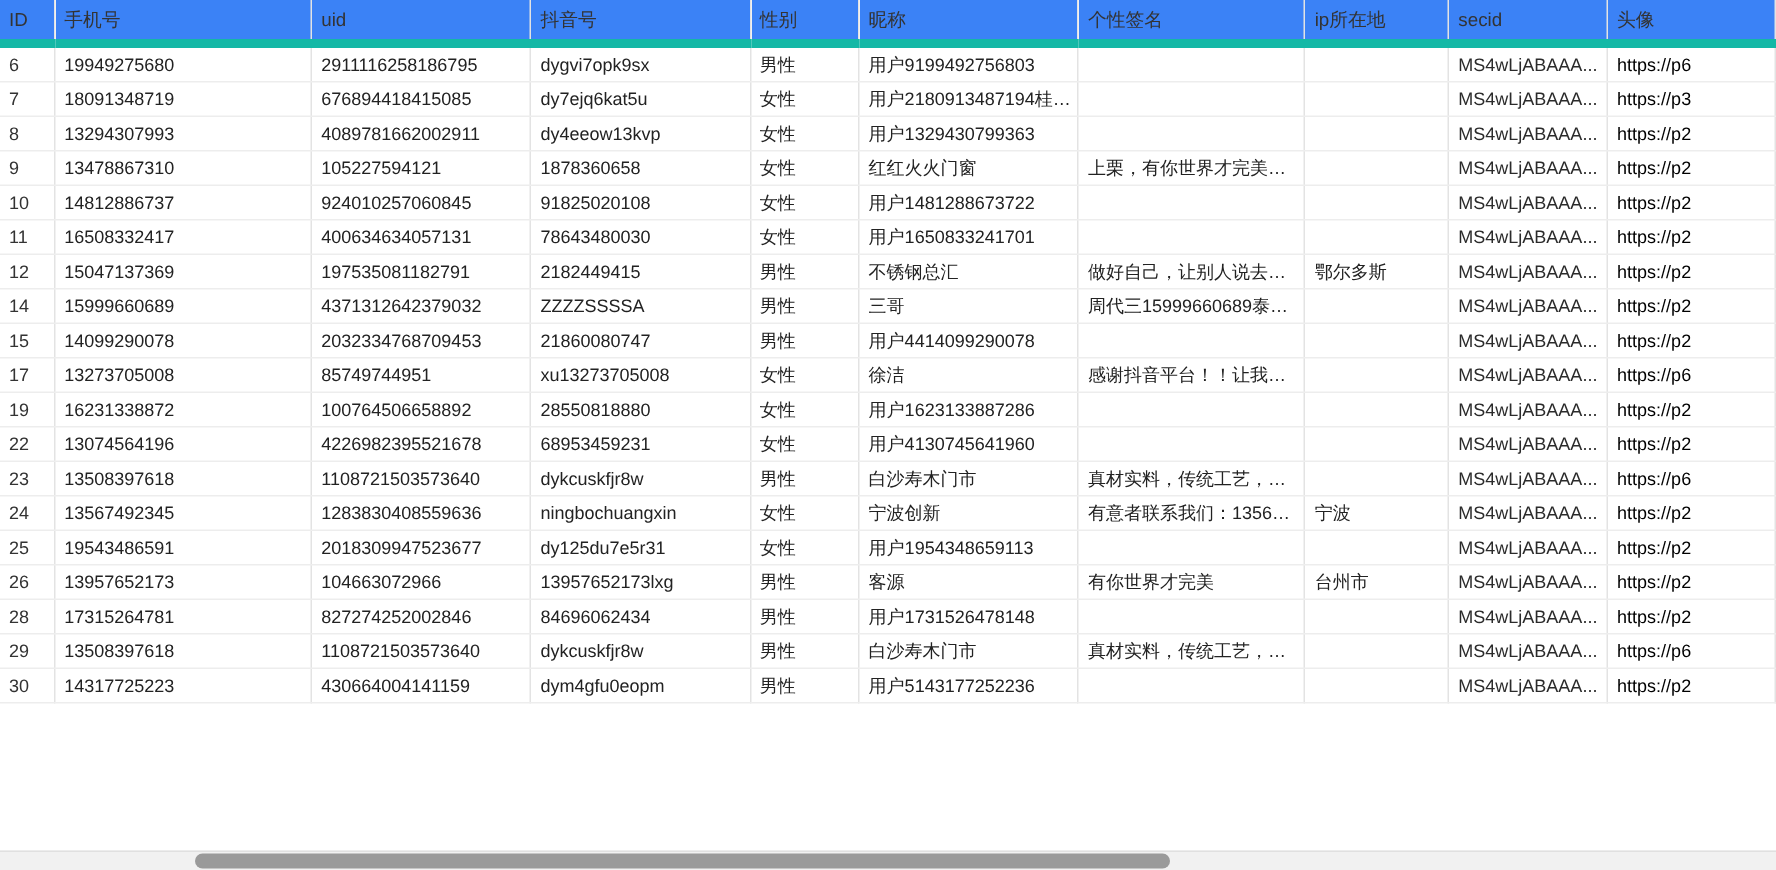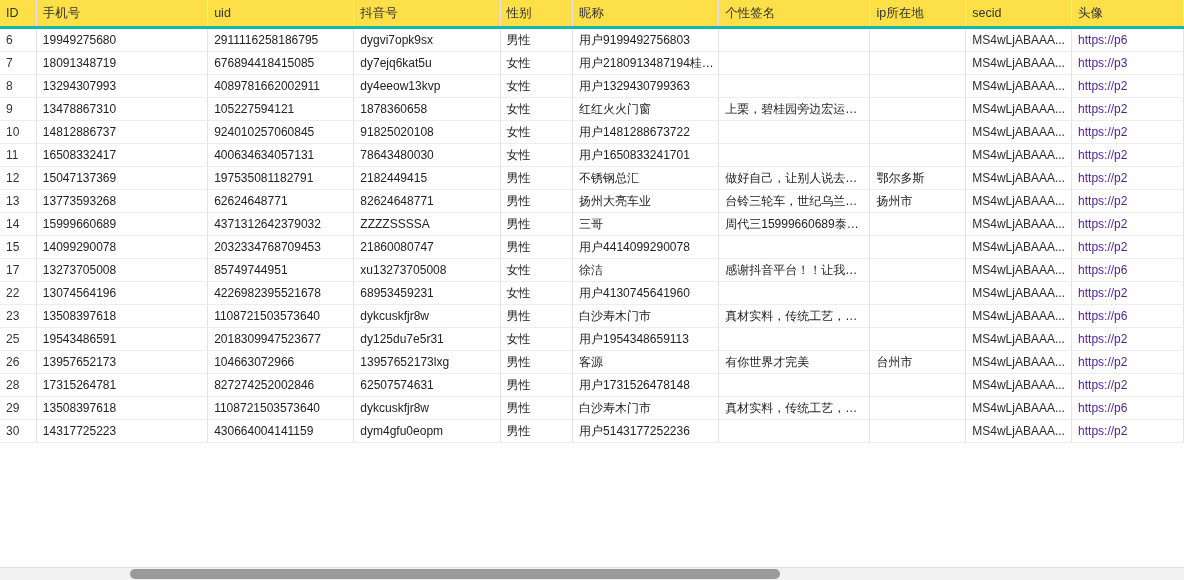--- a/index.html
+++ b/index.html
@@ -35,22 +35,22 @@
     font-weight: normal;
     white-space: nowrap;
     overflow: hidden;
     text-overflow: clip;
     height: 18px;
     line-height: 16px;
     vertical-align: middle;
     font-size: 12px;
   }
   table.grid thead th {
-    background: #fde047;
-    border-bottom: 3px solid #14b8a6;
+    background: #3b82f6;
+    border-bottom: 6px solid #14b8a6;
     color: #333;
     font-size: 12.5px;
     height: 22px;
   }
   
   col.c-id      { width: 36px; }
   col.c-phone   { width: 170px; }
   col.c-uid     { width: 145px; }
   col.c-douyin  { width: 145px; }
   col.c-gender  { width: 72px; }
@@ -58,21 +58,21 @@
   col.c-sign    { width: 150px; }
   col.c-ip      { width: 95px; }
   col.c-secid   { width: 105px; }
   col.c-avatar  { width: 111px; }
 
   td.cell-id { color: #333; }
   td.cell-secid, td.cell-avatar {
     color: #2b2b2b;
     margin-left: 20px;
   }
-  td.cell-avatar { color: #4c1d95; }
+  td.cell-avatar { color: #000000; }
 
   
   .hscroll {
     position: absolute;
     left: 0;
     bottom: 0;
     width: 1184px;
     height: 12px;
     background: #f1f1f1;
     border-top: 1px solid #e0e0e0;
@@ -155,21 +155,21 @@
           <td class="cell-secid">MS4wLjABAAA...</td>
           <td class="cell-avatar">https://p2</td>
         </tr>
         <tr>
           <td class="cell-id">9</td>
           <td class="cell-phone">13478867310</td>
           <td class="cell-uid">105227594121</td>
           <td class="cell-douyin">1878360658</td>
           <td class="cell-gender">女性</td>
           <td class="cell-nickname">红红火火门窗</td>
-          <td class="cell-signature">上栗，碧桂园旁边宏运…</td>
+          <td class="cell-signature">上栗，有你世界才完美…</td>
           <td class="cell-ip"></td>
           <td class="cell-secid">MS4wLjABAAA...</td>
           <td class="cell-avatar">https://p2</td>
         </tr>
         <tr>
           <td class="cell-id">10</td>
           <td class="cell-phone">14812886737</td>
           <td class="cell-uid">924010257060845</td>
           <td class="cell-douyin">91825020108</td>
           <td class="cell-gender">女性</td>
@@ -197,32 +197,20 @@
           <td class="cell-uid">197535081182791</td>
           <td class="cell-douyin">2182449415</td>
           <td class="cell-gender">男性</td>
           <td class="cell-nickname">不锈钢总汇</td>
           <td class="cell-signature">做好自己，让别人说去…</td>
           <td class="cell-ip">鄂尔多斯</td>
           <td class="cell-secid">MS4wLjABAAA...</td>
           <td class="cell-avatar">https://p2</td>
         </tr>
         <tr>
-          <td class="cell-id">13</td>
-          <td class="cell-phone">13773593268</td>
-          <td class="cell-uid">62624648771</td>
-          <td class="cell-douyin">82624648771</td>
-          <td class="cell-gender">男性</td>
-          <td class="cell-nickname">扬州大亮车业</td>
-          <td class="cell-signature">台铃三轮车，世纪乌兰…</td>
-          <td class="cell-ip">扬州市</td>
-          <td class="cell-secid">MS4wLjABAAA...</td>
-          <td class="cell-avatar">https://p2</td>
-        </tr>
-        <tr>
           <td class="cell-id">14</td>
           <td class="cell-phone">15999660689</td>
           <td class="cell-uid">4371312642379032</td>
           <td class="cell-douyin">ZZZZSSSSA</td>
           <td class="cell-gender">男性</td>
           <td class="cell-nickname">三哥</td>
           <td class="cell-signature">周代三15999660689泰…</td>
           <td class="cell-ip"></td>
           <td class="cell-secid">MS4wLjABAAA...</td>
           <td class="cell-avatar">https://p2</td>
@@ -245,20 +233,32 @@
           <td class="cell-uid">85749744951</td>
           <td class="cell-douyin">xu13273705008</td>
           <td class="cell-gender">女性</td>
           <td class="cell-nickname">徐洁</td>
           <td class="cell-signature">感谢抖音平台！！让我…</td>
           <td class="cell-ip"></td>
           <td class="cell-secid">MS4wLjABAAA...</td>
           <td class="cell-avatar">https://p6</td>
         </tr>
         <tr>
+          <td class="cell-id">19</td>
+          <td class="cell-phone">16231338872</td>
+          <td class="cell-uid">100764506658892</td>
+          <td class="cell-douyin">28550818880</td>
+          <td class="cell-gender">女性</td>
+          <td class="cell-nickname">用户1623133887286</td>
+          <td class="cell-signature"></td>
+          <td class="cell-ip"></td>
+          <td class="cell-secid">MS4wLjABAAA...</td>
+          <td class="cell-avatar">https://p2</td>
+        </tr>
+        <tr>
           <td class="cell-id">22</td>
           <td class="cell-phone">13074564196</td>
           <td class="cell-uid">4226982395521678</td>
           <td class="cell-douyin">68953459231</td>
           <td class="cell-gender">女性</td>
           <td class="cell-nickname">用户4130745641960</td>
           <td class="cell-signature"></td>
           <td class="cell-ip"></td>
           <td class="cell-secid">MS4wLjABAAA...</td>
           <td class="cell-avatar">https://p2</td>
@@ -269,20 +269,32 @@
           <td class="cell-uid">1108721503573640</td>
           <td class="cell-douyin">dykcuskfjr8w</td>
           <td class="cell-gender">男性</td>
           <td class="cell-nickname">白沙寿木门市</td>
           <td class="cell-signature">真材实料，传统工艺，…</td>
           <td class="cell-ip"></td>
           <td class="cell-secid">MS4wLjABAAA...</td>
           <td class="cell-avatar">https://p6</td>
         </tr>
         <tr>
+          <td class="cell-id">24</td>
+          <td class="cell-phone">13567492345</td>
+          <td class="cell-uid">1283830408559636</td>
+          <td class="cell-douyin">ningbochuangxin</td>
+          <td class="cell-gender">女性</td>
+          <td class="cell-nickname">宁波创新</td>
+          <td class="cell-signature">有意者联系我们：1356…</td>
+          <td class="cell-ip">宁波</td>
+          <td class="cell-secid">MS4wLjABAAA...</td>
+          <td class="cell-avatar">https://p2</td>
+        </tr>
+        <tr>
           <td class="cell-id">25</td>
           <td class="cell-phone">19543486591</td>
           <td class="cell-uid">2018309947523677</td>
           <td class="cell-douyin">dy125du7e5r31</td>
           <td class="cell-gender">女性</td>
           <td class="cell-nickname">用户1954348659113</td>
           <td class="cell-signature"></td>
           <td class="cell-ip"></td>
           <td class="cell-secid">MS4wLjABAAA...</td>
           <td class="cell-avatar">https://p2</td>
@@ -296,21 +308,21 @@
           <td class="cell-nickname">客源</td>
           <td class="cell-signature">有你世界才完美</td>
           <td class="cell-ip">台州市</td>
           <td class="cell-secid">MS4wLjABAAA...</td>
           <td class="cell-avatar">https://p2</td>
         </tr>
         <tr>
           <td class="cell-id">28</td>
           <td class="cell-phone">17315264781</td>
           <td class="cell-uid">827274252002846</td>
-          <td class="cell-douyin">62507574631</td>
+          <td class="cell-douyin">84696062434</td>
           <td class="cell-gender">男性</td>
           <td class="cell-nickname">用户1731526478148</td>
           <td class="cell-signature"></td>
           <td class="cell-ip"></td>
           <td class="cell-secid">MS4wLjABAAA...</td>
           <td class="cell-avatar">https://p2</td>
         </tr>
         <tr>
           <td class="cell-id">29</td>
           <td class="cell-phone">13508397618</td>

